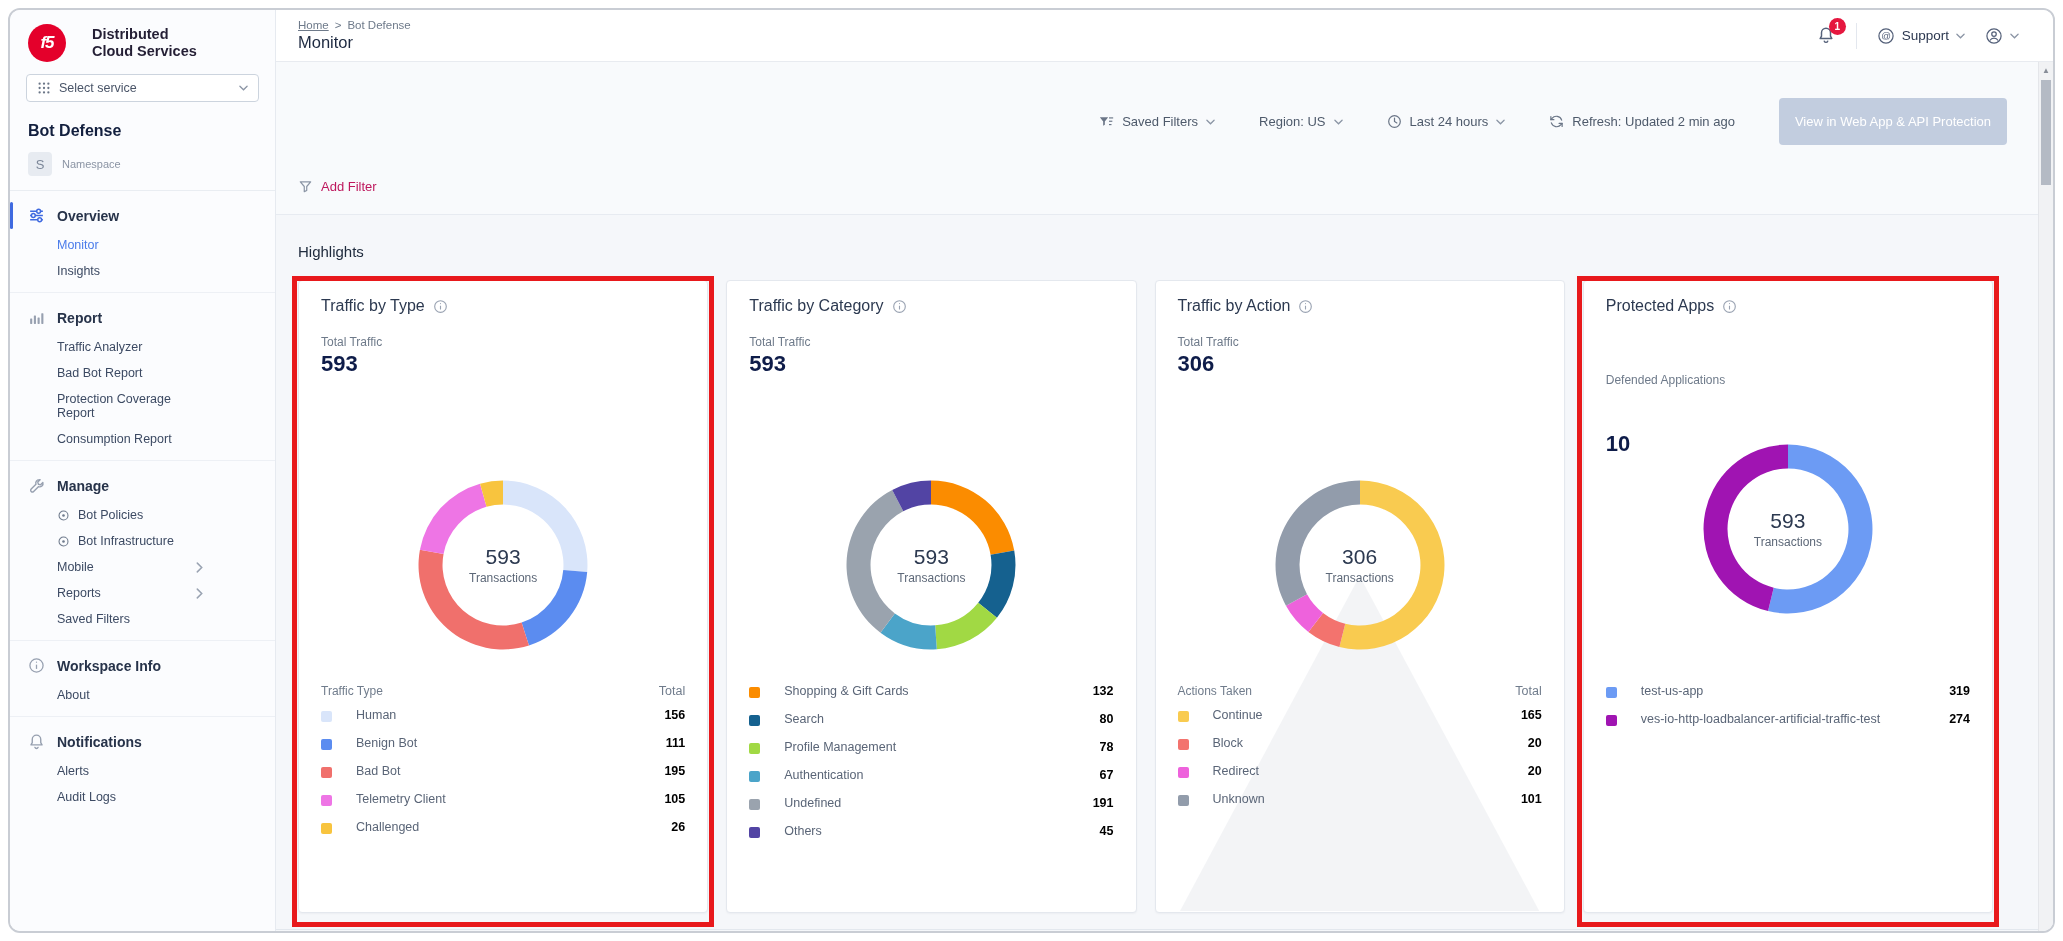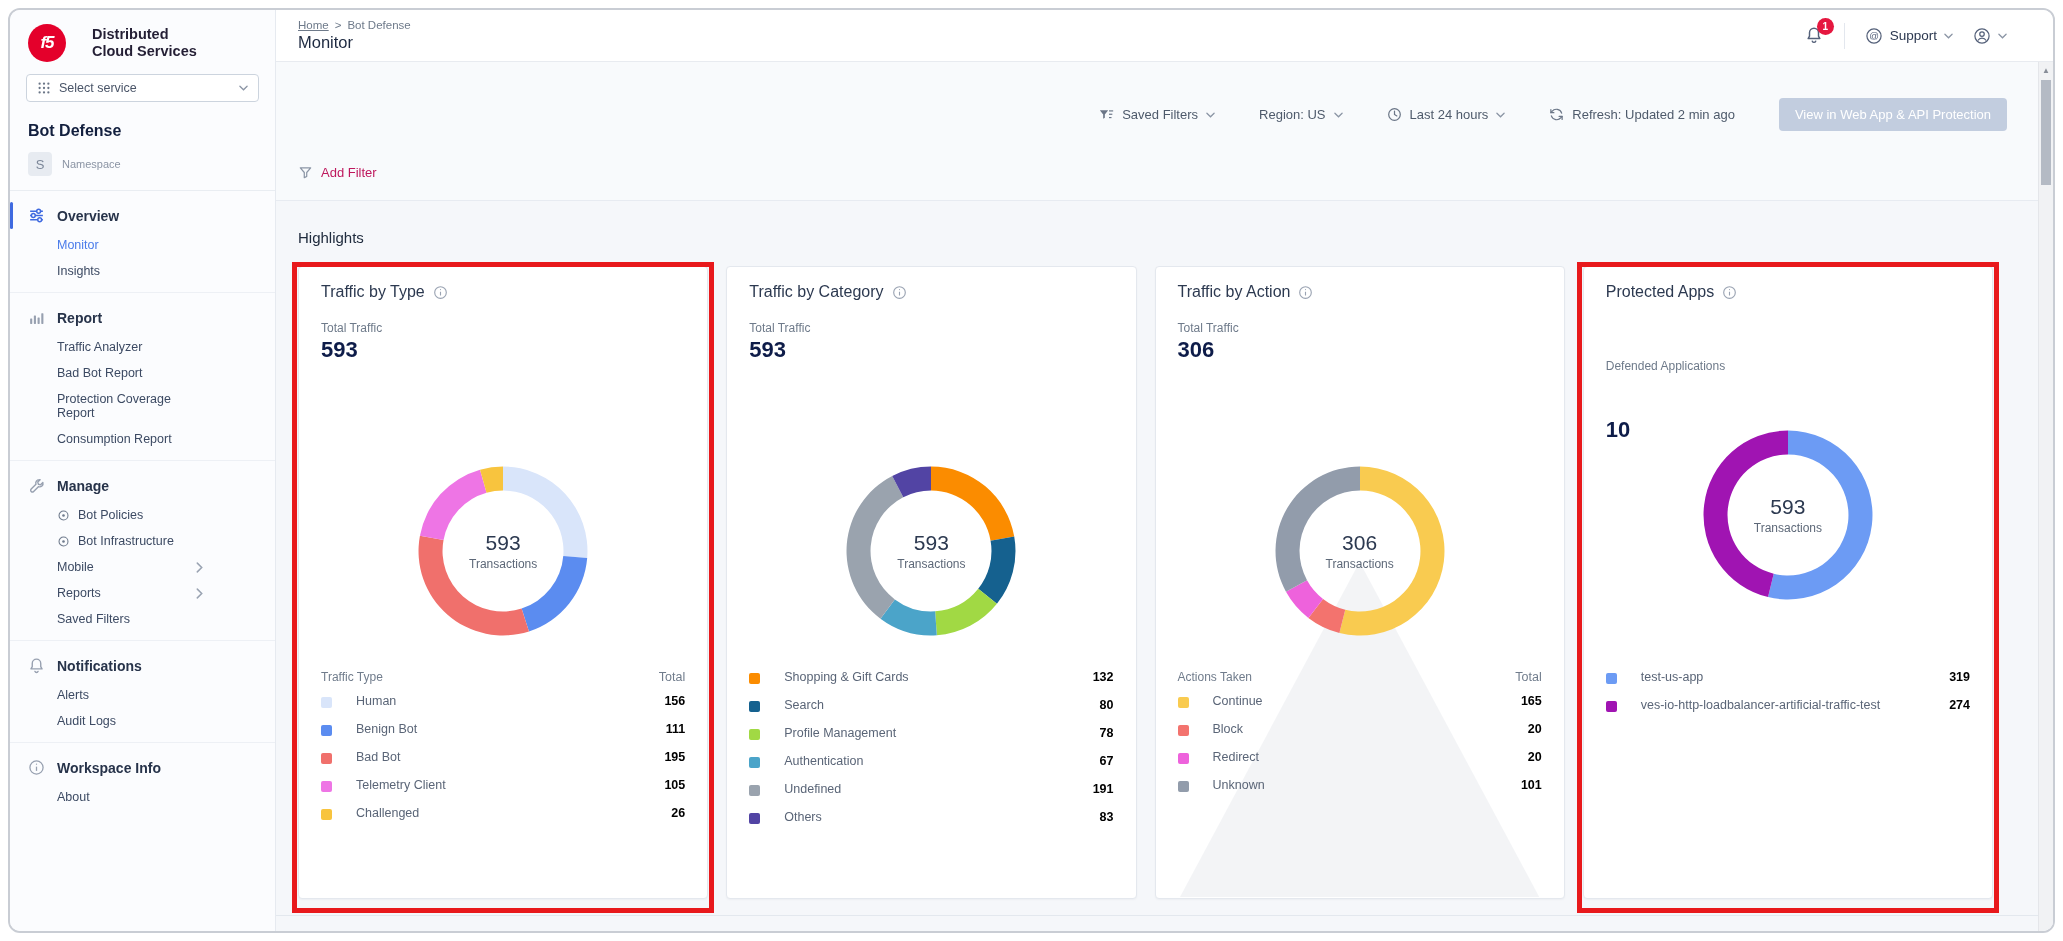--- a/index.html
+++ b/index.html
@@ -41,42 +41,42 @@
   .nav-head.active .icon { color: #3f6ae0; }
   .nav-sub { display: flex; align-items: center; gap: 8px; padding: 6px 72px 6px 47px;
     font-size: 12.5px; color: #3c4a63; cursor: pointer; }
   .nav-sub.active { color: #4a7bea; }
   .nav-sub .sub-icon { width: 13px; height: 13px; color: #6e7a8c; display: inline-flex; flex-shrink: 0; }
   .nav-sub .chev { margin-left: auto; color: #9aa3b2; width: 7px; height: 11px; display: inline-flex; }
 
   
   .main { flex: 1; min-width: 0; display: flex; flex-direction: column; position: relative; }
   .topbar { height: 52px; flex-shrink: 0; background: #fff; border-bottom: 1px solid #e8ebf0;
-    display: flex; align-items: center; padding: 0 46px 0 22px; }
+    display: flex; align-items: center; padding: 0 34px 0 22px; }
   .crumb-wrap { display: flex; flex-direction: column; gap: 2px; }
   .breadcrumb { font-size: 11.5px; color: #6e7a8a; display: flex; gap: 6px; align-items: center; }
   .breadcrumb .home { text-decoration: underline; cursor: pointer; }
   .page-title { font-size: 16.5px; color: #1d2940; font-weight: 500; }
   .top-actions { margin-left: auto; display: flex; align-items: center; gap: 20px; color: #55617a; }
   .bell-wrap { position: relative; width: 19px; height: 19px; cursor: pointer; color: #55617a; }
   .badge { position: absolute; top: -8px; right: -10px; min-width: 17px; height: 17px; border-radius: 9px;
     background: #e5173f; color: #fff; font-size: 10px; font-weight: 700;
     display: flex; align-items: center; justify-content: center; padding: 0 4px; }
   .divider-v { width: 1px; height: 26px; background: #e3e7ee; }
   .support, .user-menu { display: flex; align-items: center; gap: 7px; font-size: 13.5px; color: #2c3850; cursor: pointer; }
   .icon-18 { width: 18px; height: 18px; display: inline-flex; color: #55617a; }
   .chev-sm { width: 9px; height: 6px; display: inline-flex; color: #8b95a5; }
 
   .content { flex: 1; background: #f5f7fa; position: relative; overflow: hidden; }
   .filter-area { background: #f8fafc; border-bottom: 1px solid #e7ebf1; padding: 36px 46px 16px 22px; }
   .toolbar { display: flex; justify-content: flex-end; align-items: center; gap: 44px; font-size: 13px; color: #4e5a6b; }
   .tool { display: flex; align-items: center; gap: 8px; cursor: pointer; }
   .tool .icon { width: 15px; height: 15px; color: #6b7687; display: inline-flex; }
   .view-btn { background: #c2cddf; color: #fff; border: none; border-radius: 4px; font-size: 13px;
-    padding: 9px 16px; cursor: default; font-family: inherit; }
+    padding: 16px 16px; cursor: default; font-family: inherit; }
   .add-filter { display: inline-flex; align-items: center; gap: 8px; margin-top: 34px; color: #be185d;
     font-size: 13px; cursor: pointer; }
   .add-filter .icon { color: #8b95a5; width: 15px; height: 15px; display: inline-flex; }
 
   .section-label { font-size: 15px; color: #202c3e; padding: 28px 22px 20px; }
   .cards { display: grid; grid-template-columns: repeat(4, 1fr); gap: 18px; padding: 0 60px 0 22px; }
   .card { position: relative; background: #fff; border: 1px solid #e4e8ee; border-radius: 4px;
     height: 633px; box-shadow: 0 1px 2px rgba(20,30,50,.04); }
   .card-head { position: absolute; top: 16px; left: 22px; display: flex; align-items: center; gap: 8px;
     font-size: 16px; color: #2c3950; z-index: 2; }
@@ -242,47 +242,47 @@
               </svg>
             </span>
           </div>
           <div class="nav-sub">
             <span>Saved Filters</span>
           </div>
         </div>
         <div class="nav-section">
           <div class="nav-head">
             <span class="icon">
-              <svg viewBox="0 0 16 16" width="100%" height="100%" fill="none" stroke="currentColor" stroke-width="1.3" stroke-linecap="round" stroke-linejoin="round">
-                <path d="M8 2a4 4 0 0 0-4 4v3l-1.2 2.2h10.4L12 9V6a4 4 0 0 0-4-4z"></path>
-                <path d="M6.5 13.5a1.6 1.6 0 0 0 3 0"></path>
-              </svg>
-            </span>
-            <span>Notifications</span>
-          </div>
-          <div class="nav-sub">
-            <span>Alerts</span>
-          </div>
-          <div class="nav-sub">
-            <span>Audit Logs</span>
-          </div>
-        </div>
-        <div class="nav-section">
-          <div class="nav-head">
-            <span class="icon">
               <svg viewBox="0 0 16 16" width="100%" height="100%" fill="none" stroke="currentColor" stroke-width="1.2">
                 <circle cx="8" cy="8" r="6.2"></circle>
                 <line x1="8" y1="7.2" x2="8" y2="11.2"></line>
                 <circle cx="8" cy="4.9" r="0.6" fill="currentColor" stroke="none"></circle>
               </svg>
             </span>
             <span>Workspace Info</span>
           </div>
           <div class="nav-sub">
             <span>About</span>
+          </div>
+        </div>
+        <div class="nav-section">
+          <div class="nav-head">
+            <span class="icon">
+              <svg viewBox="0 0 16 16" width="100%" height="100%" fill="none" stroke="currentColor" stroke-width="1.3" stroke-linecap="round" stroke-linejoin="round">
+                <path d="M8 2a4 4 0 0 0-4 4v3l-1.2 2.2h10.4L12 9V6a4 4 0 0 0-4-4z"></path>
+                <path d="M6.5 13.5a1.6 1.6 0 0 0 3 0"></path>
+              </svg>
+            </span>
+            <span>Notifications</span>
+          </div>
+          <div class="nav-sub">
+            <span>Alerts</span>
+          </div>
+          <div class="nav-sub">
+            <span>Audit Logs</span>
           </div>
         </div>
       </nav>
   </aside>
 
   <div class="main">
     <header class="topbar">
       <div class="crumb-wrap">
         <div class="breadcrumb">
           <span class="home">Home</span>
@@ -502,21 +502,21 @@
                 <span class="leg-val">67</span>
               </div>
               <div class="leg-row">
                 <span class="swatch" style="background: rgb(154, 163, 174);"></span>
                 <span>Undefined</span>
                 <span class="leg-val">191</span>
               </div>
               <div class="leg-row">
                 <span class="swatch" style="background: rgb(82, 68, 164);"></span>
                 <span>Others</span>
-                <span class="leg-val">83</span>
+                <span class="leg-val">45</span>
               </div>
             </div>
           </div>
           <div class="card">
             <div class="watermark"></div>
             <div class="card-head">
               <span>Traffic by Action</span>
               <span class="info-icon">
                 <svg viewBox="0 0 16 16" width="100%" height="100%" fill="none" stroke="currentColor" stroke-width="1.2">
                   <circle cx="8" cy="8" r="6.2"></circle>

